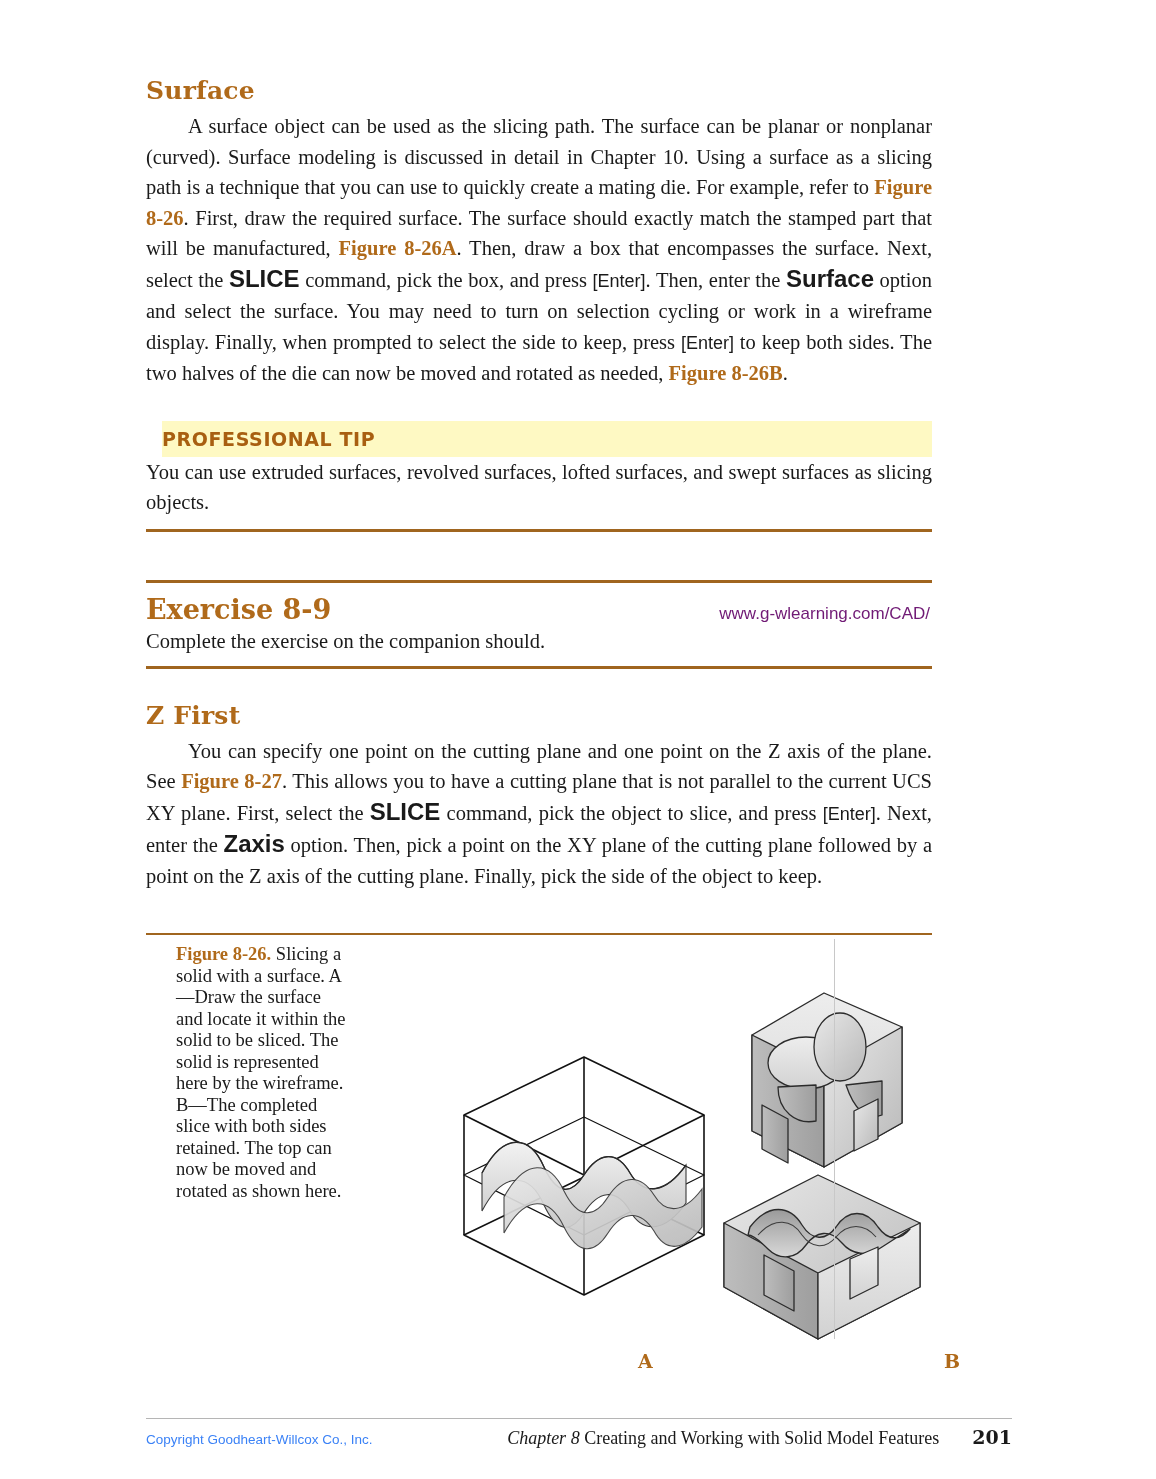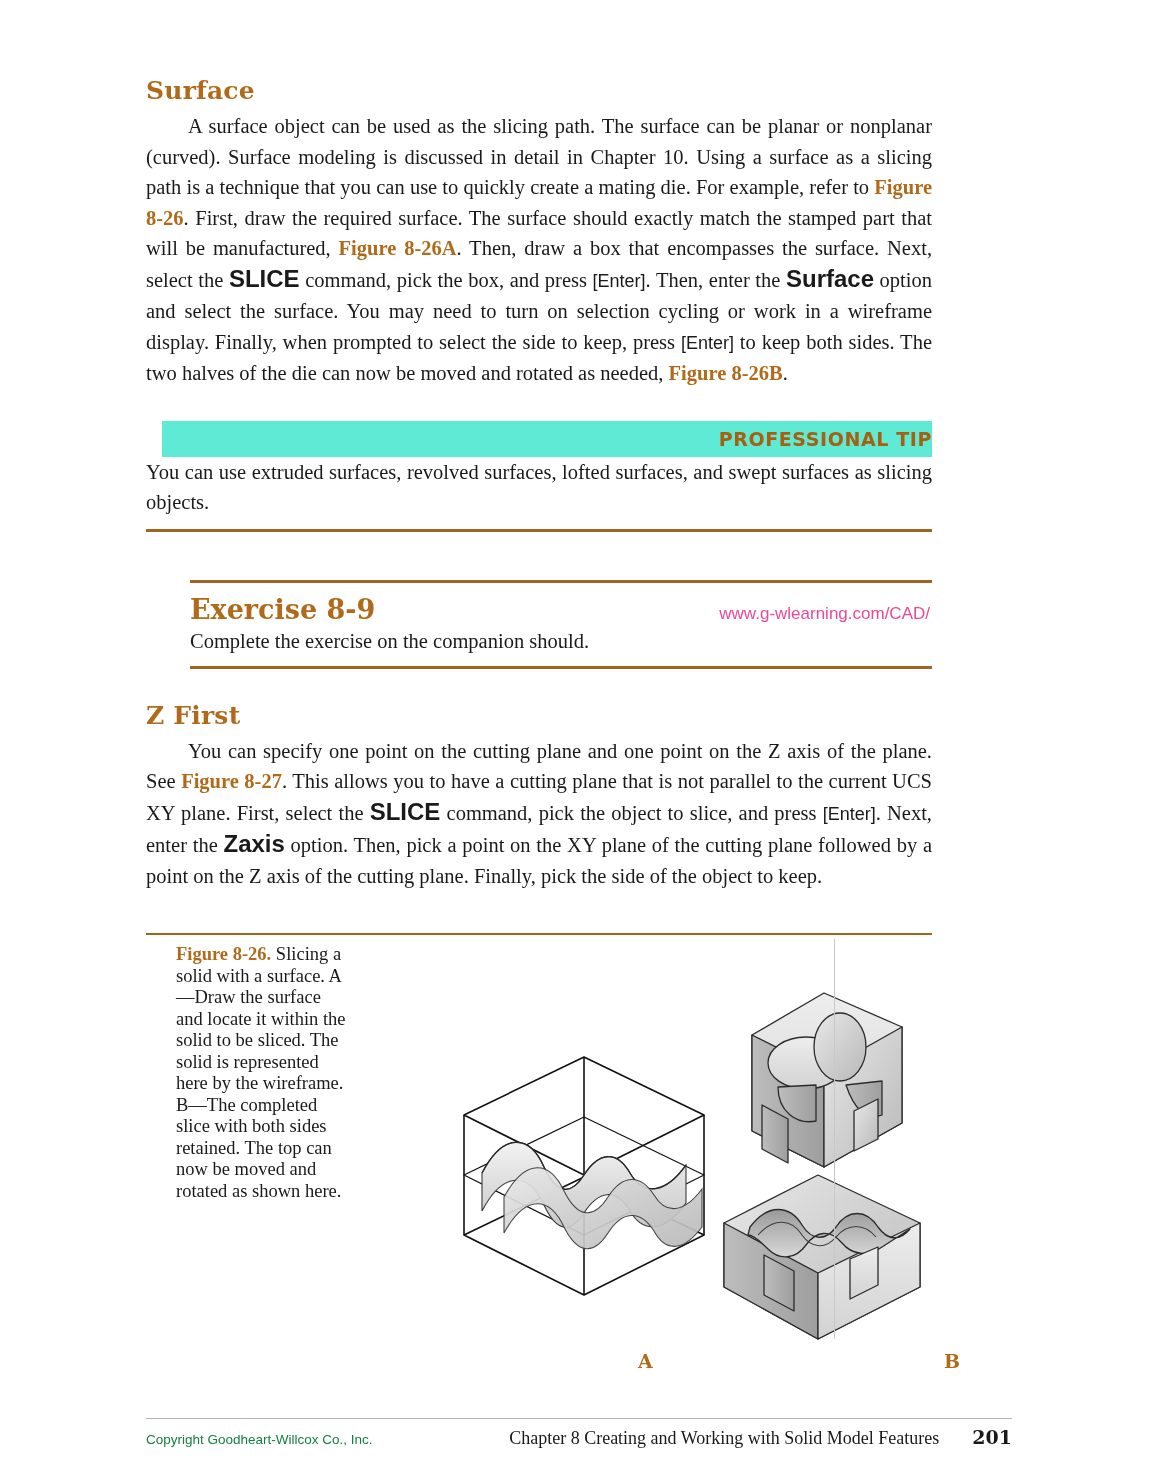--- a/index.html
+++ b/index.html
@@ -57,25 +57,25 @@
   .brk {
     font-family: "Liberation Sans", sans-serif;
     font-size: 18px;
   }
 
   
   .tip-wrap {
     margin-top: 32px;
   }
   .tip-bar {
-    background: #5eead4;
+    background: #fef9c3;
     height: 36px;
     display: flex;
     align-items: center;
-    justify-content: flex-end;
+    justify-content: flex-start;
     margin-left: 16px;
   }
   .tip-bar-text {
     font-family: "DejaVu Sans", sans-serif;
     font-weight: bold;
     font-size: 19px;
     color: #a85f11;
     letter-spacing: 0.6px;
   }
   .tip-body {
@@ -84,41 +84,40 @@
     text-align: justify;
   }
   .rule-thick {
     border-bottom: 3px solid #a0651f;
     margin-top: 12px;
   }
 
   
   .ex-wrap {
     margin-top: 48px;
-    margin-left: 44px;
   }
   .rule-thin-top {
     border-bottom: 3px solid #a0651f;
   }
   .ex-head {
     display: flex;
     align-items: baseline;
     justify-content: space-between;
     padding-top: 11px;
   }
   .ex-title {
     font-family: "DejaVu Serif", serif;
     font-weight: bold;
     font-size: 27px;
     color: #b06a1a;
   }
   .ex-url {
     font-family: "Liberation Sans", sans-serif;
     font-size: 17px;
-    color: #ec4899;
+    color: #701a75;
     padding-right: 2px;
   }
   .ex-sub {
     font-size: 20.5px;
     line-height: 29px;
     padding-top: 2px;
   }
   .rule-ex-bottom {
     border-bottom: 3px solid #a0651f;
     margin-top: 10px;
@@ -188,26 +187,26 @@
   }
   .footer-row {
     display: flex;
     justify-content: space-between;
     align-items: baseline;
     padding-top: 7px;
   }
   .footer-left {
     font-family: "Liberation Sans", sans-serif;
     font-size: 13.5px;
-    color: #15803d;
+    color: #3b82f6;
   }
   .footer-right {
     font-size: 18px;
   }
-  .footer-right .chapter-ital { }
+  .footer-right .chapter-ital { font-style: italic; }
   .footer-pageno {
     font-family: "DejaVu Serif", serif;
     font-weight: bold;
     font-size: 19px;
     margin-left: 33px;
   }
   svg { display: block; }
 </style>
 </head>
 <body>

